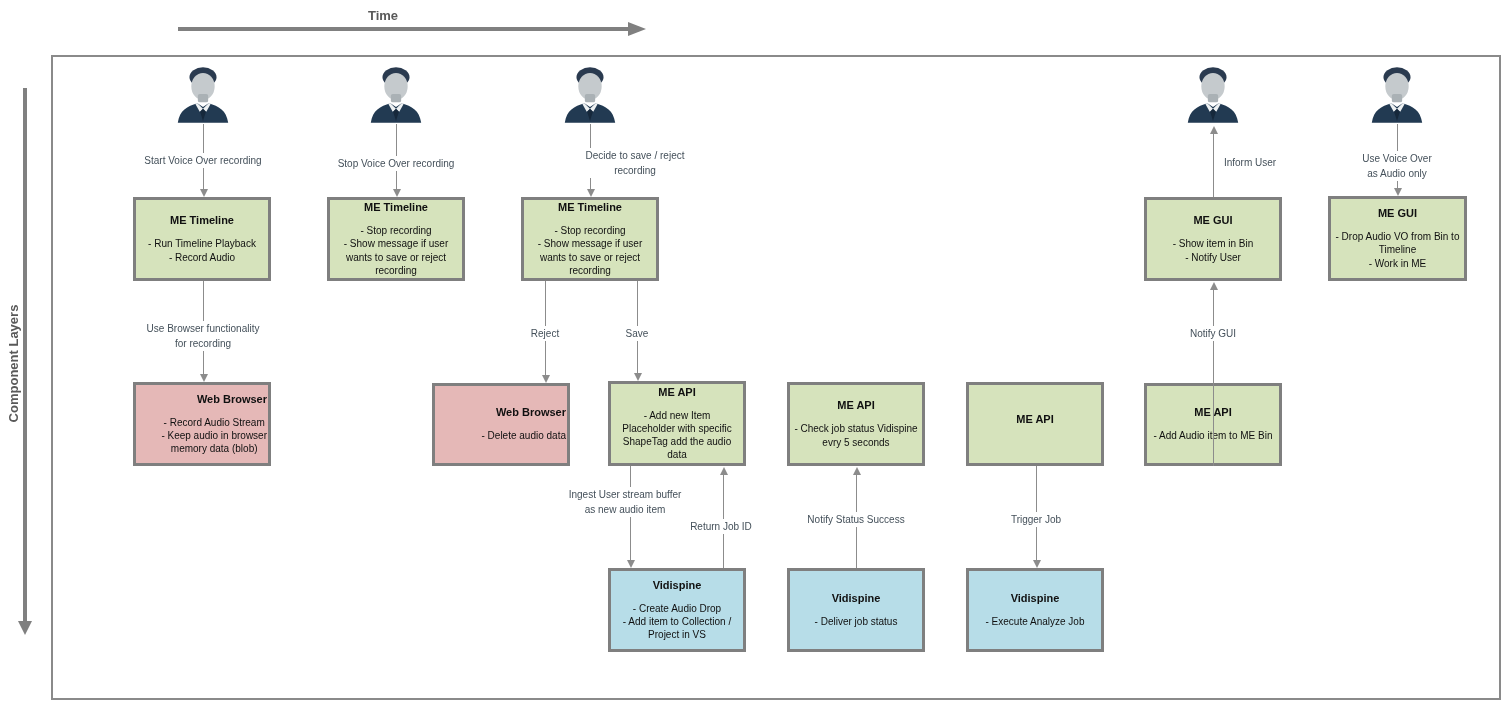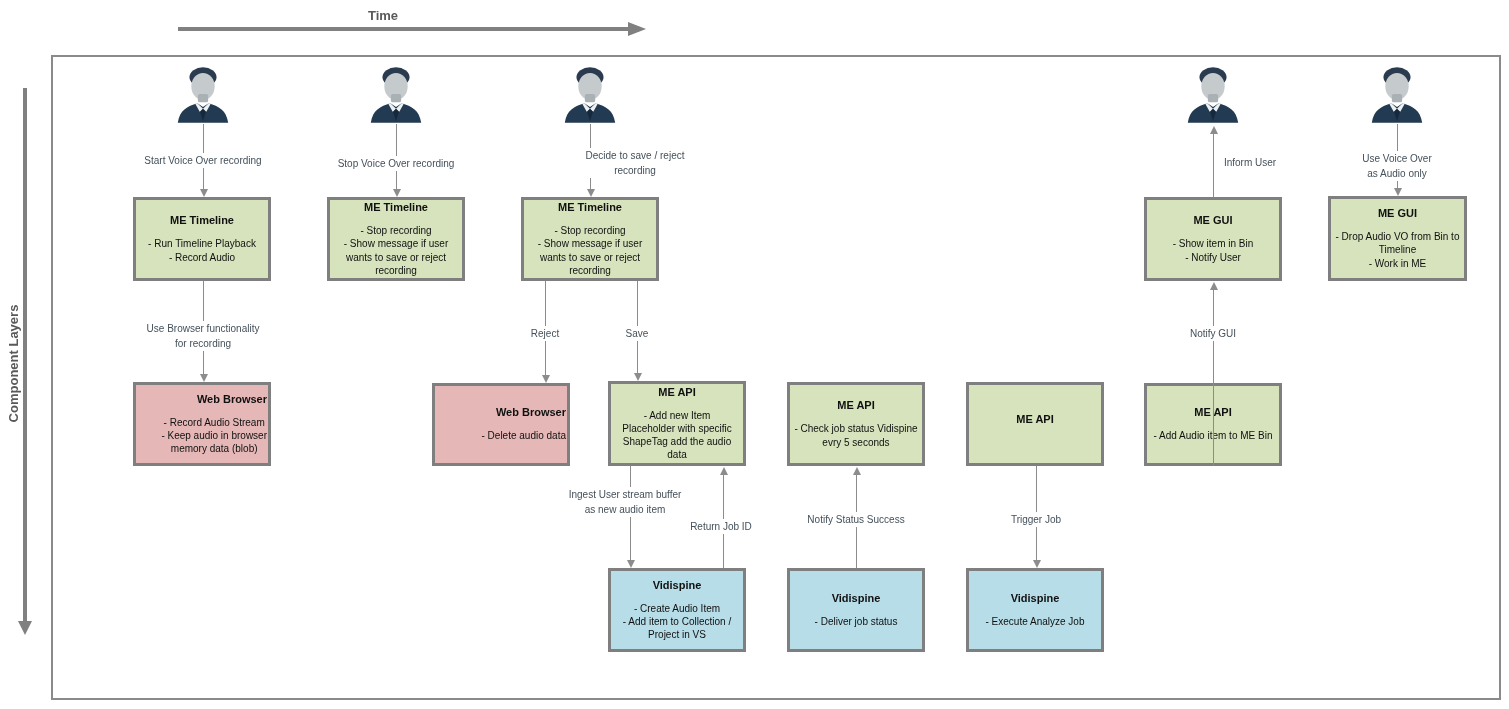--- a/index.html
+++ b/index.html
@@ -144,21 +144,21 @@
 - Notify User</div>
 </div>
 <div class="box green" style="left:1328px;top:196px;width:139px;height:85px;">
   <div class="box-title">ME GUI</div>
   <div class="box-body">- Drop Audio VO from Bin to
 Timeline
 - Work in ME</div>
 </div>
 <div class="box blue" style="left:608px;top:568px;width:138px;height:84px;">
   <div class="box-title">Vidispine</div>
-  <div class="box-body">- Create Audio Item
+  <div class="box-body">- Create Audio Drop
 - Add item to Collection /
 Project in VS</div>
 </div>
 <div class="box blue" style="left:787px;top:568px;width:138px;height:84px;">
   <div class="box-title">Vidispine</div>
   <div class="box-body">- Deliver job status</div>
 </div>
 <div class="box blue" style="left:966px;top:568px;width:138px;height:84px;">
   <div class="box-title">Vidispine</div>
   <div class="box-body">- Execute Analyze Job</div>

